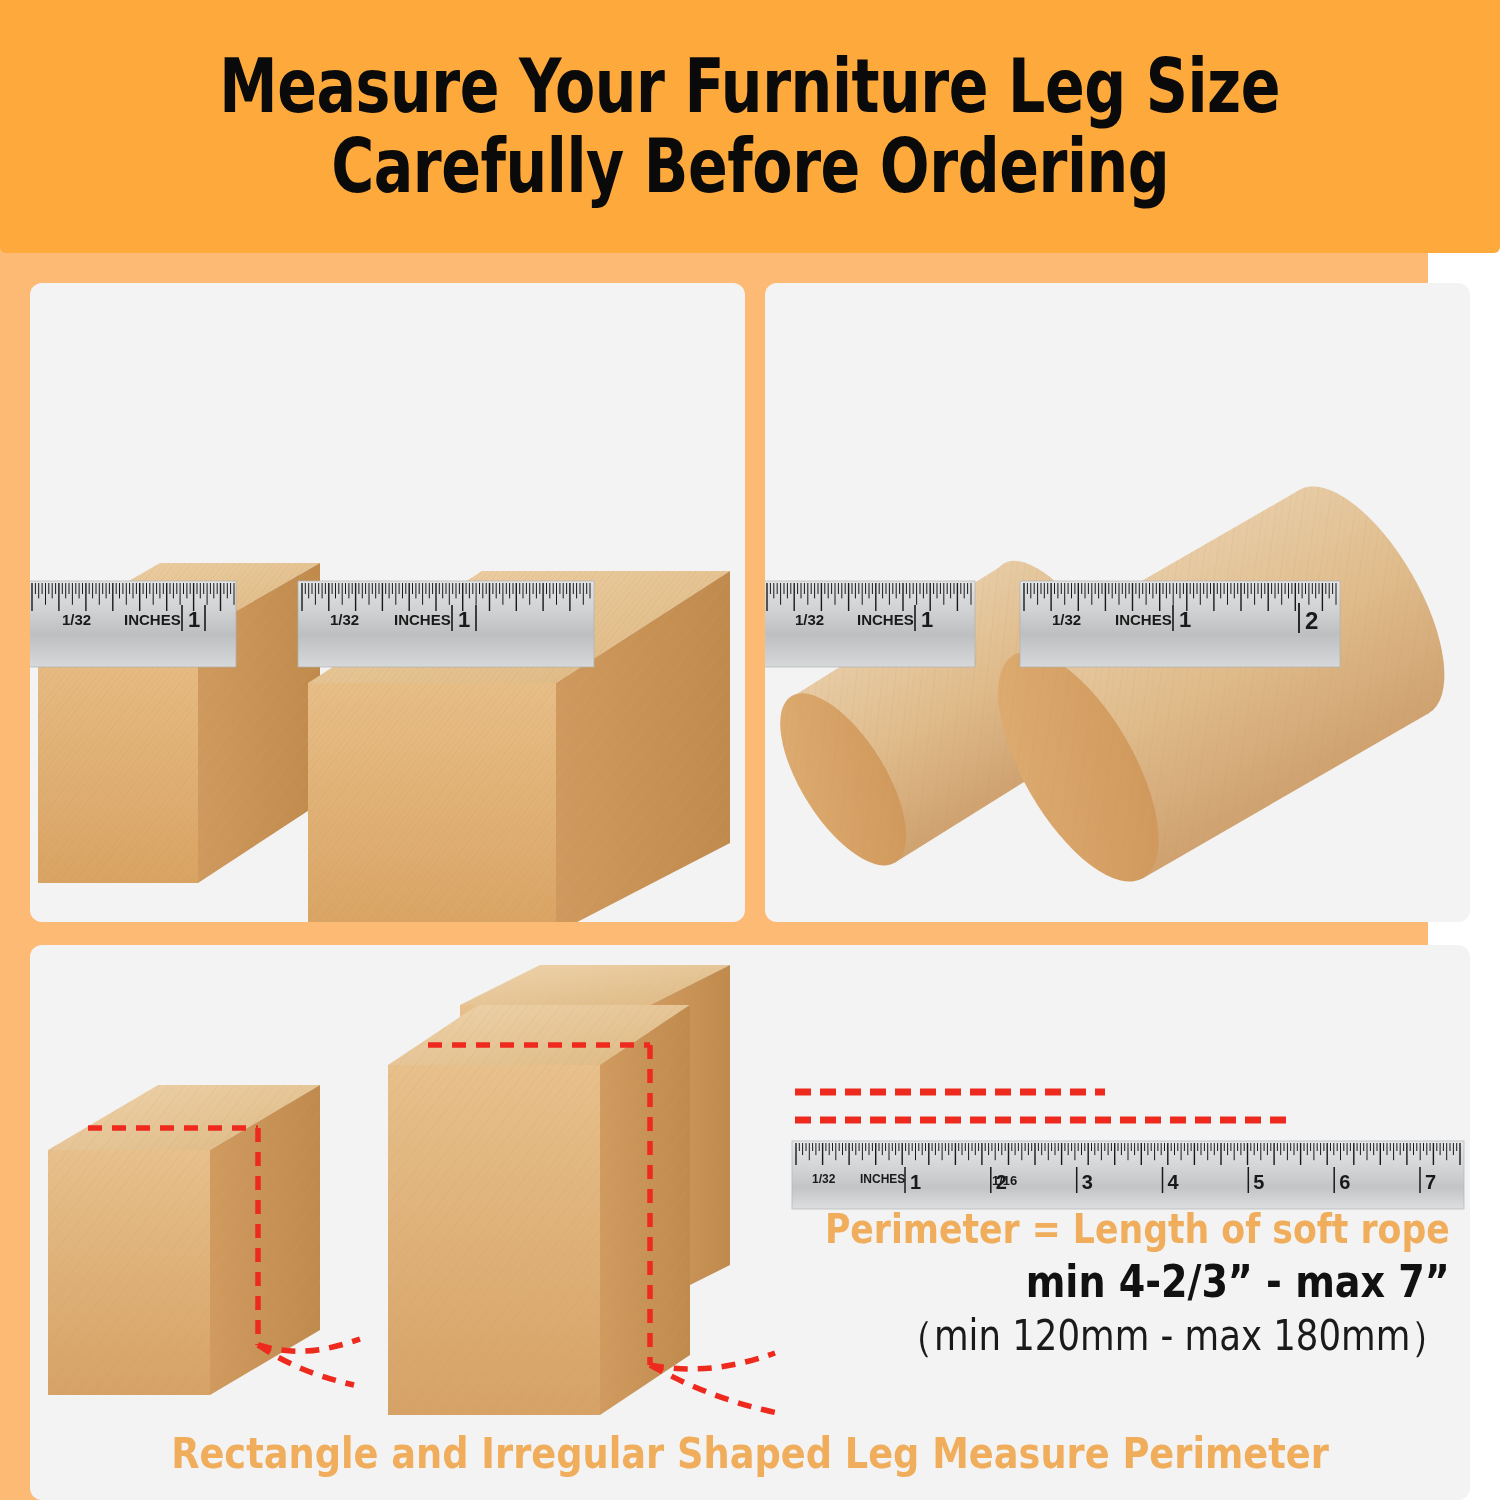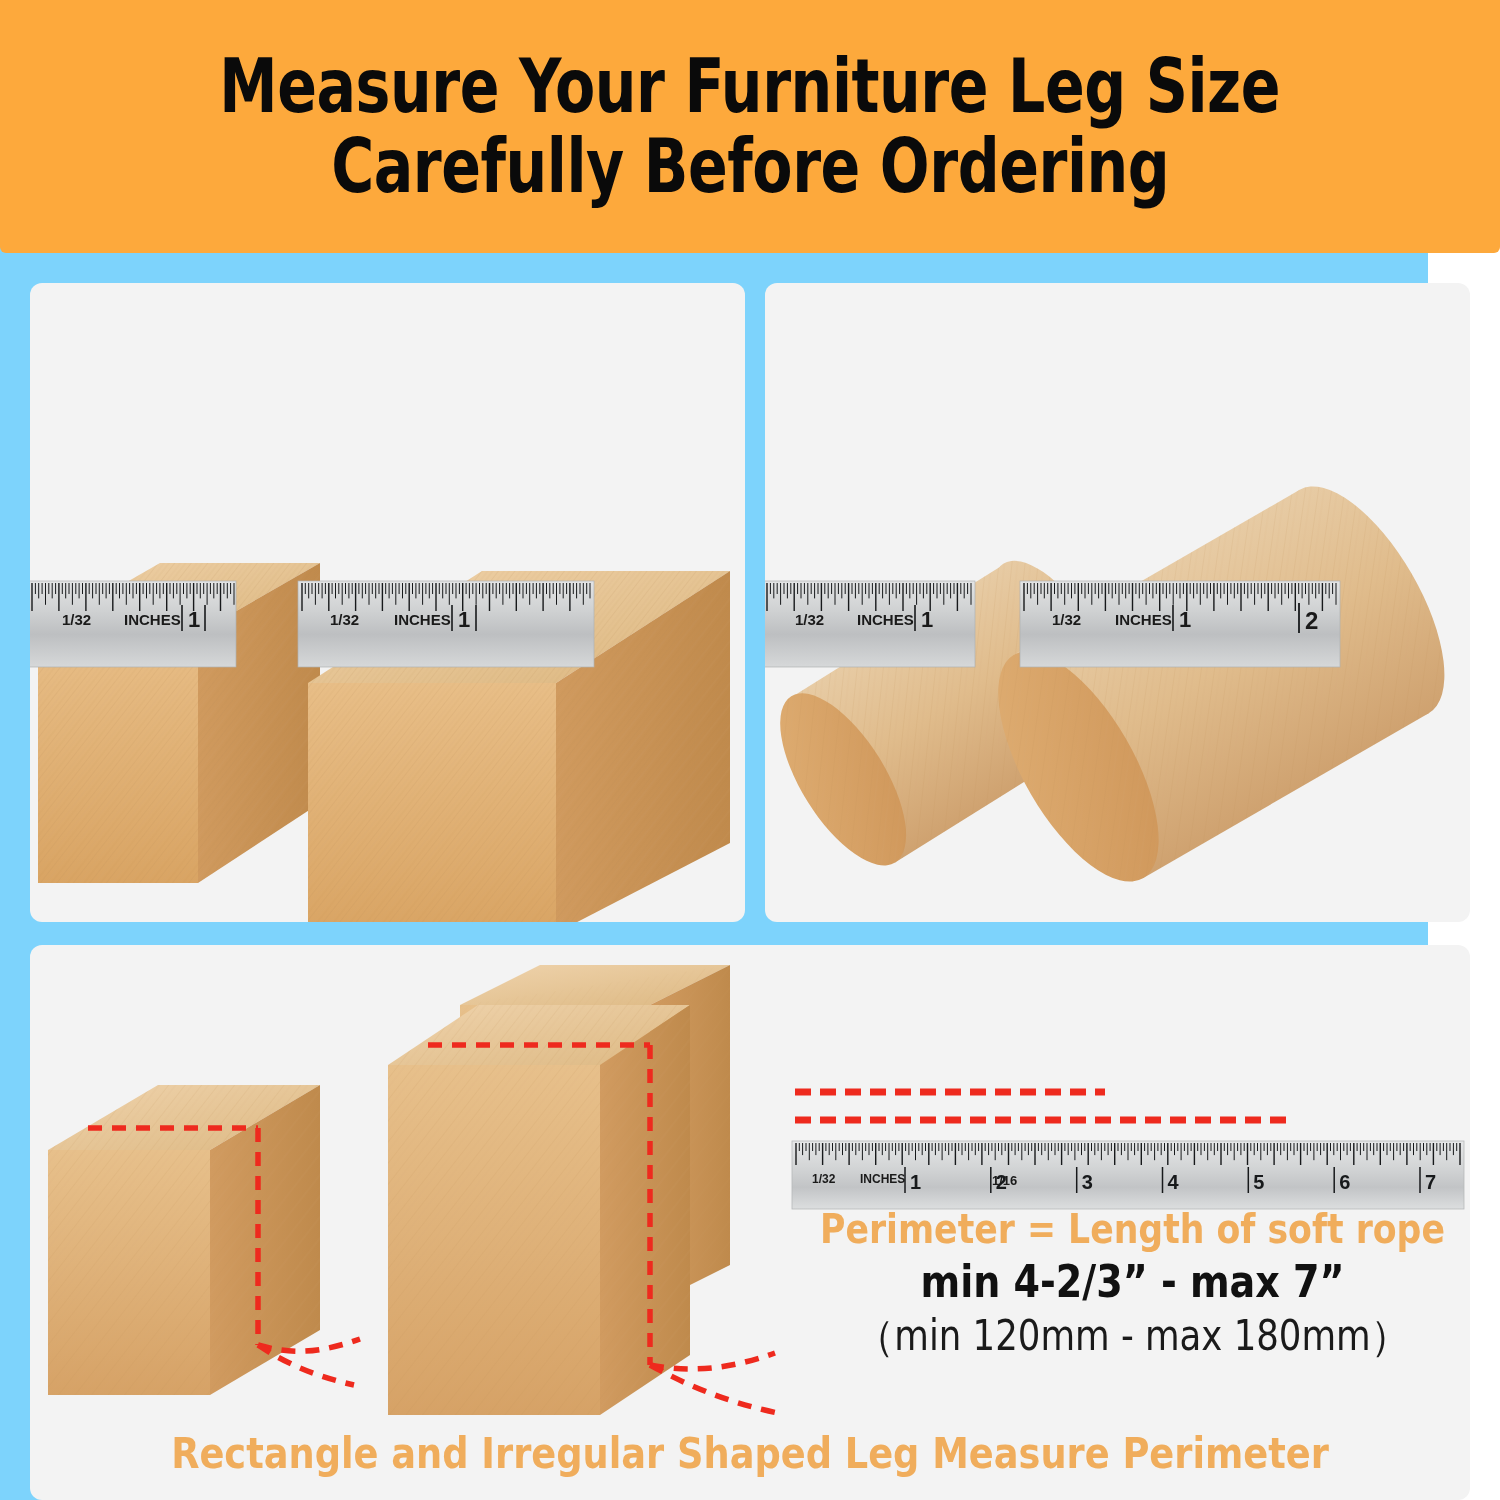--- a/index.html
+++ b/index.html
@@ -2,21 +2,21 @@
 <html><head>
 <meta charset="utf-8">
 <style>
   * { margin:0; padding:0; box-sizing:border-box; }
   html, body {
     width:1500px; height:1500px;
     background:#ffffff;
     font-family:"Liberation Sans", sans-serif;
     overflow:hidden;
   }
-  #page { position:relative; width:1428px; height:1500px; background:#7dd3fc; }
+  #page { position:relative; width:1428px; height:1500px; background:#fdba74; }
 
   
   .header {
     position:absolute; left:0; top:0; width:1500px; height:253px;
     background:#FDA93C;
     display:flex; flex-direction:column;
     align-items:center; justify-content:center;
     border-radius:0 0 6px 6px;
   }
   .header-line {
@@ -38,21 +38,21 @@
     border-radius:12px;
     overflow:hidden;
   }
   #panel-square { left:30px;  top:283px; width:715px;  height:639px; }
   #panel-round  { left:765px; top:283px; width:705px;  height:639px; }
   #panel-perim  { left:30px;  top:945px; width:1440px; height:555px; }
 
   .art { position:absolute; left:0; top:0; width:100%; height:100%; }
 
   
-  .caption { position:absolute; width:100%; text-align:center; }
+  .caption { position:absolute; width:100%; text-align:right; }
   .cap-title {
     color:#F0AD5C;
     font-family:"Liberation Sans Narrow","DejaVu Sans Condensed","Liberation Sans",sans-serif;
     font-weight:bold; font-size:41px; line-height:1.1;
     transform:scaleX(0.94);
   }
   .cap-main {
     color:#111;
     font-family:"Liberation Sans Narrow","DejaVu Sans Condensed","Liberation Sans",sans-serif;
     font-weight:bold; font-size:45px; line-height:1.15; margin-top:4px;

